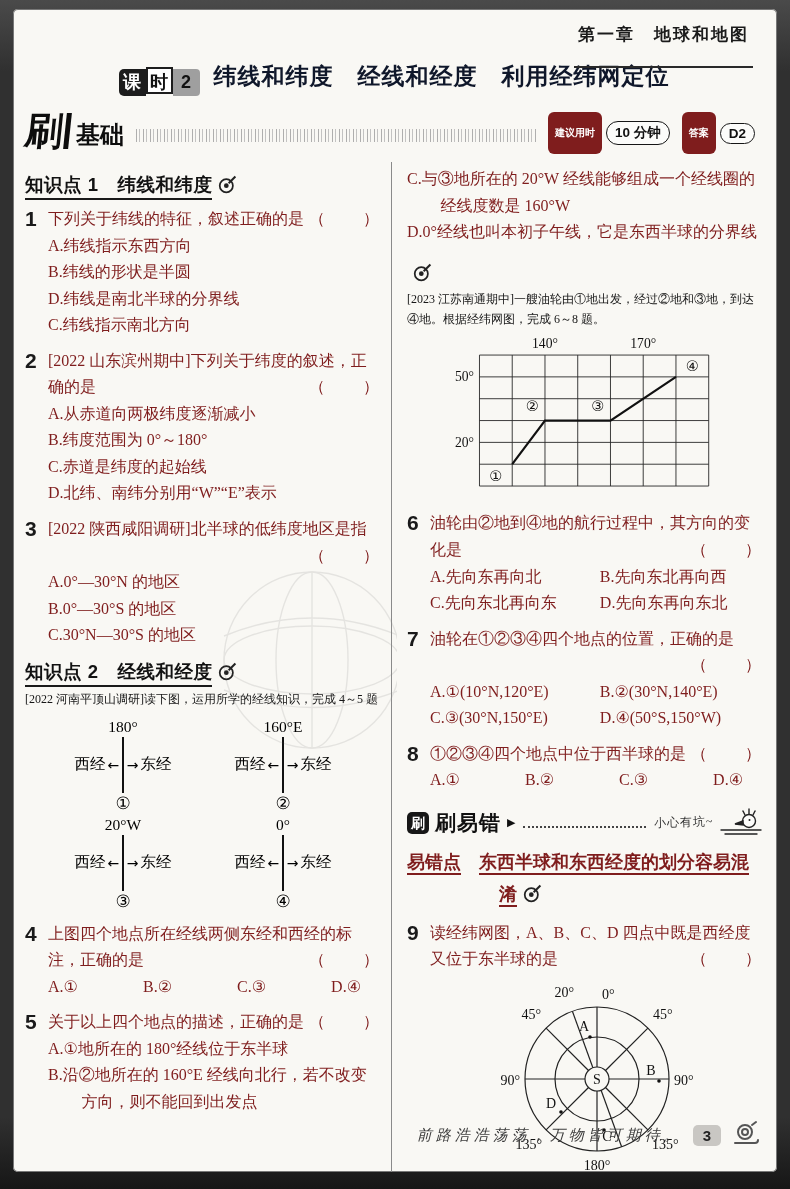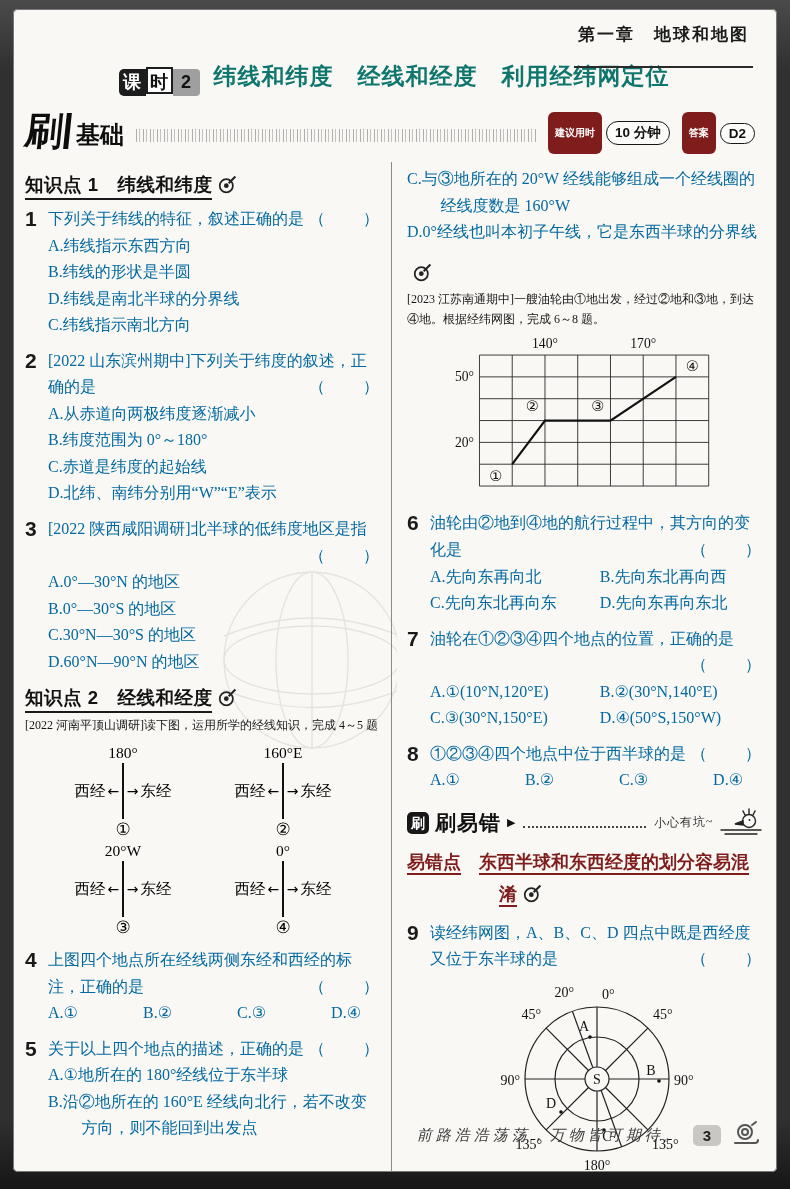--- a/index.html
+++ b/index.html
@@ -10,21 +10,21 @@
   
   .chapter{position:absolute;top:14px;right:24px;font-family:"Liberation Sans","DejaVu Sans",sans-serif;
            font-weight:700;font-size:17px;color:#1b1b1b;border-bottom:2px solid #2a2a2a;padding:0 4px 20px 4px;letter-spacing:2px;}
   
   .lesson{margin-top:44px;text-align:center;white-space:nowrap;}
   .lb{display:inline-block;width:27px;height:27px;line-height:27px;text-align:center;
       font-family:"Liberation Sans","DejaVu Sans",sans-serif;font-weight:900;font-size:18px;vertical-align:-4px;}
   .lb-dark{background:#1d1d1d;color:#fff;border-radius:5px 0 0 5px;}
   .lb-light{background:#fff;color:#111;border:2px solid #1d1d1d;box-sizing:border-box;}
   .lb-gray{background:#9f9f9f;color:#111;border-radius:0 4px 4px 0;}
-  .lesson-title{font-family:"Liberation Sans","DejaVu Sans",sans-serif;font-weight:900;font-size:23px;color:#0f766e;margin-left:10px;letter-spacing:1px;}
+  .lesson-title{font-family:"Liberation Sans","DejaVu Sans",sans-serif;font-weight:900;font-size:23px;color:#0f172a;margin-left:10px;letter-spacing:1px;}
   
   .band{display:flex;align-items:center;margin-top:14px;height:42px;}
   .brush{font-family:"Liberation Sans","DejaVu Sans",sans-serif;font-weight:900;font-size:38px;color:#0d0d0d;line-height:1;transform:skewX(-6deg);}
   .brush-bar{width:5px;height:36px;background:#0d0d0d;margin:0 6px 0 2px;transform:skewX(-6deg);}
   .brush-section{font-family:"Liberation Sans","DejaVu Sans",sans-serif;font-weight:900;font-size:24px;color:#0d0d0d;margin-top:8px;}
   .barcode{flex:1;height:13px;margin:8px 12px 0 12px;background:repeating-linear-gradient(90deg,#9c9c9c 0 1px,transparent 1px 3px,#b5b5b5 3px 4px,transparent 4px 7px);opacity:.8;}
   .badges{display:flex;align-items:center;gap:4px;margin-top:4px;font-family:"Liberation Sans","DejaVu Sans",sans-serif;}
   .badge-dark{background:#7f1d1d;color:#fff;font-weight:700;font-size:10px;padding:14px 7px;border-radius:6px;}
   .badge-light{background:#fcfcfa;color:#111;font-weight:700;font-size:13.5px;padding:2px 8px;border:1.6px solid #161616;border-radius:12px;margin-right:8px;}
   
@@ -32,21 +32,21 @@
   .col{position:relative;}
   .col-left{width:356px;padding-right:10px;}
   .col-right{flex:1;border-left:1px solid #8a8a8a;padding-left:15px;}
   
   .kp{margin:10px 0 6px 0;font-family:"Liberation Sans","DejaVu Sans",sans-serif;font-weight:800;font-size:18.5px;color:#121212;}
   .kp-text{border-bottom:2.5px solid #1a1a1a;padding-bottom:3px;letter-spacing:.5px;}
   .ticon{vertical-align:-3px;margin-left:6px;}
   
   .q{display:flex;margin-top:9px;}
   .qnum{flex:none;width:23px;font-family:"Liberation Sans","DejaVu Sans",sans-serif;font-weight:900;font-size:21px;color:#1a1a1a;line-height:1.2;}
-  .qbody{flex:1;font-size:16px;line-height:1.66;color:#0369a1;}
+  .qbody{flex:1;font-size:16px;line-height:1.66;color:#7f1d1d;}
   .stem{overflow:hidden;}
   .paren{float:right;letter-spacing:2px;}
   .opt{padding-left:2.1em;text-indent:-2.1em;}
   .opt-row4{display:flex;justify-content:space-between;width:94%;}
   .opt-grid2{display:grid;grid-template-columns:51% 49%;}
   .intro{font-size:12px;line-height:1.66;color:#161616;margin-top:4px;}
   
   .mgrid{display:grid;grid-template-columns:150px 150px;justify-content:center;gap:2px 10px;margin:8px 0 2px 0;}
   .mfig{display:flex;flex-direction:column;align-items:center;}
   .mfig-top{font-size:15.5px;margin-bottom:1px;}
@@ -145,21 +145,20 @@
           </div>
         </div>
 
         <div class="q">
           <span class="qnum">3</span>
           <div class="qbody">
             <div class="stem"><span>[2022 陕西咸阳调研]北半球的低纬度地区是指</span><span class="paren">（　　）</span></div>
             <div class="opt">A.0°—30°N 的地区</div>
             <div class="opt">B.0°—30°S 的地区</div>
             <div class="opt">C.30°N—30°S 的地区</div>
-            <div class="opt">D.60°N—90°N 的地区</div>
           </div>
         </div>
 
         <div class="kp">
           <span class="kp-text">知识点 2　经线和经度</span><svg class="ticon" width="19" height="19" viewBox="0 0 24 24">
               <circle cx="10.5" cy="13.5" r="8.3" fill="none" stroke="#222" stroke-width="2.2"></circle>
               <circle cx="10.5" cy="13.5" r="3" fill="#222"></circle>
               <line x1="13.5" y1="10.5" x2="22" y2="2" stroke="#222" stroke-width="2.6"></line>
             </svg>
         </div>

